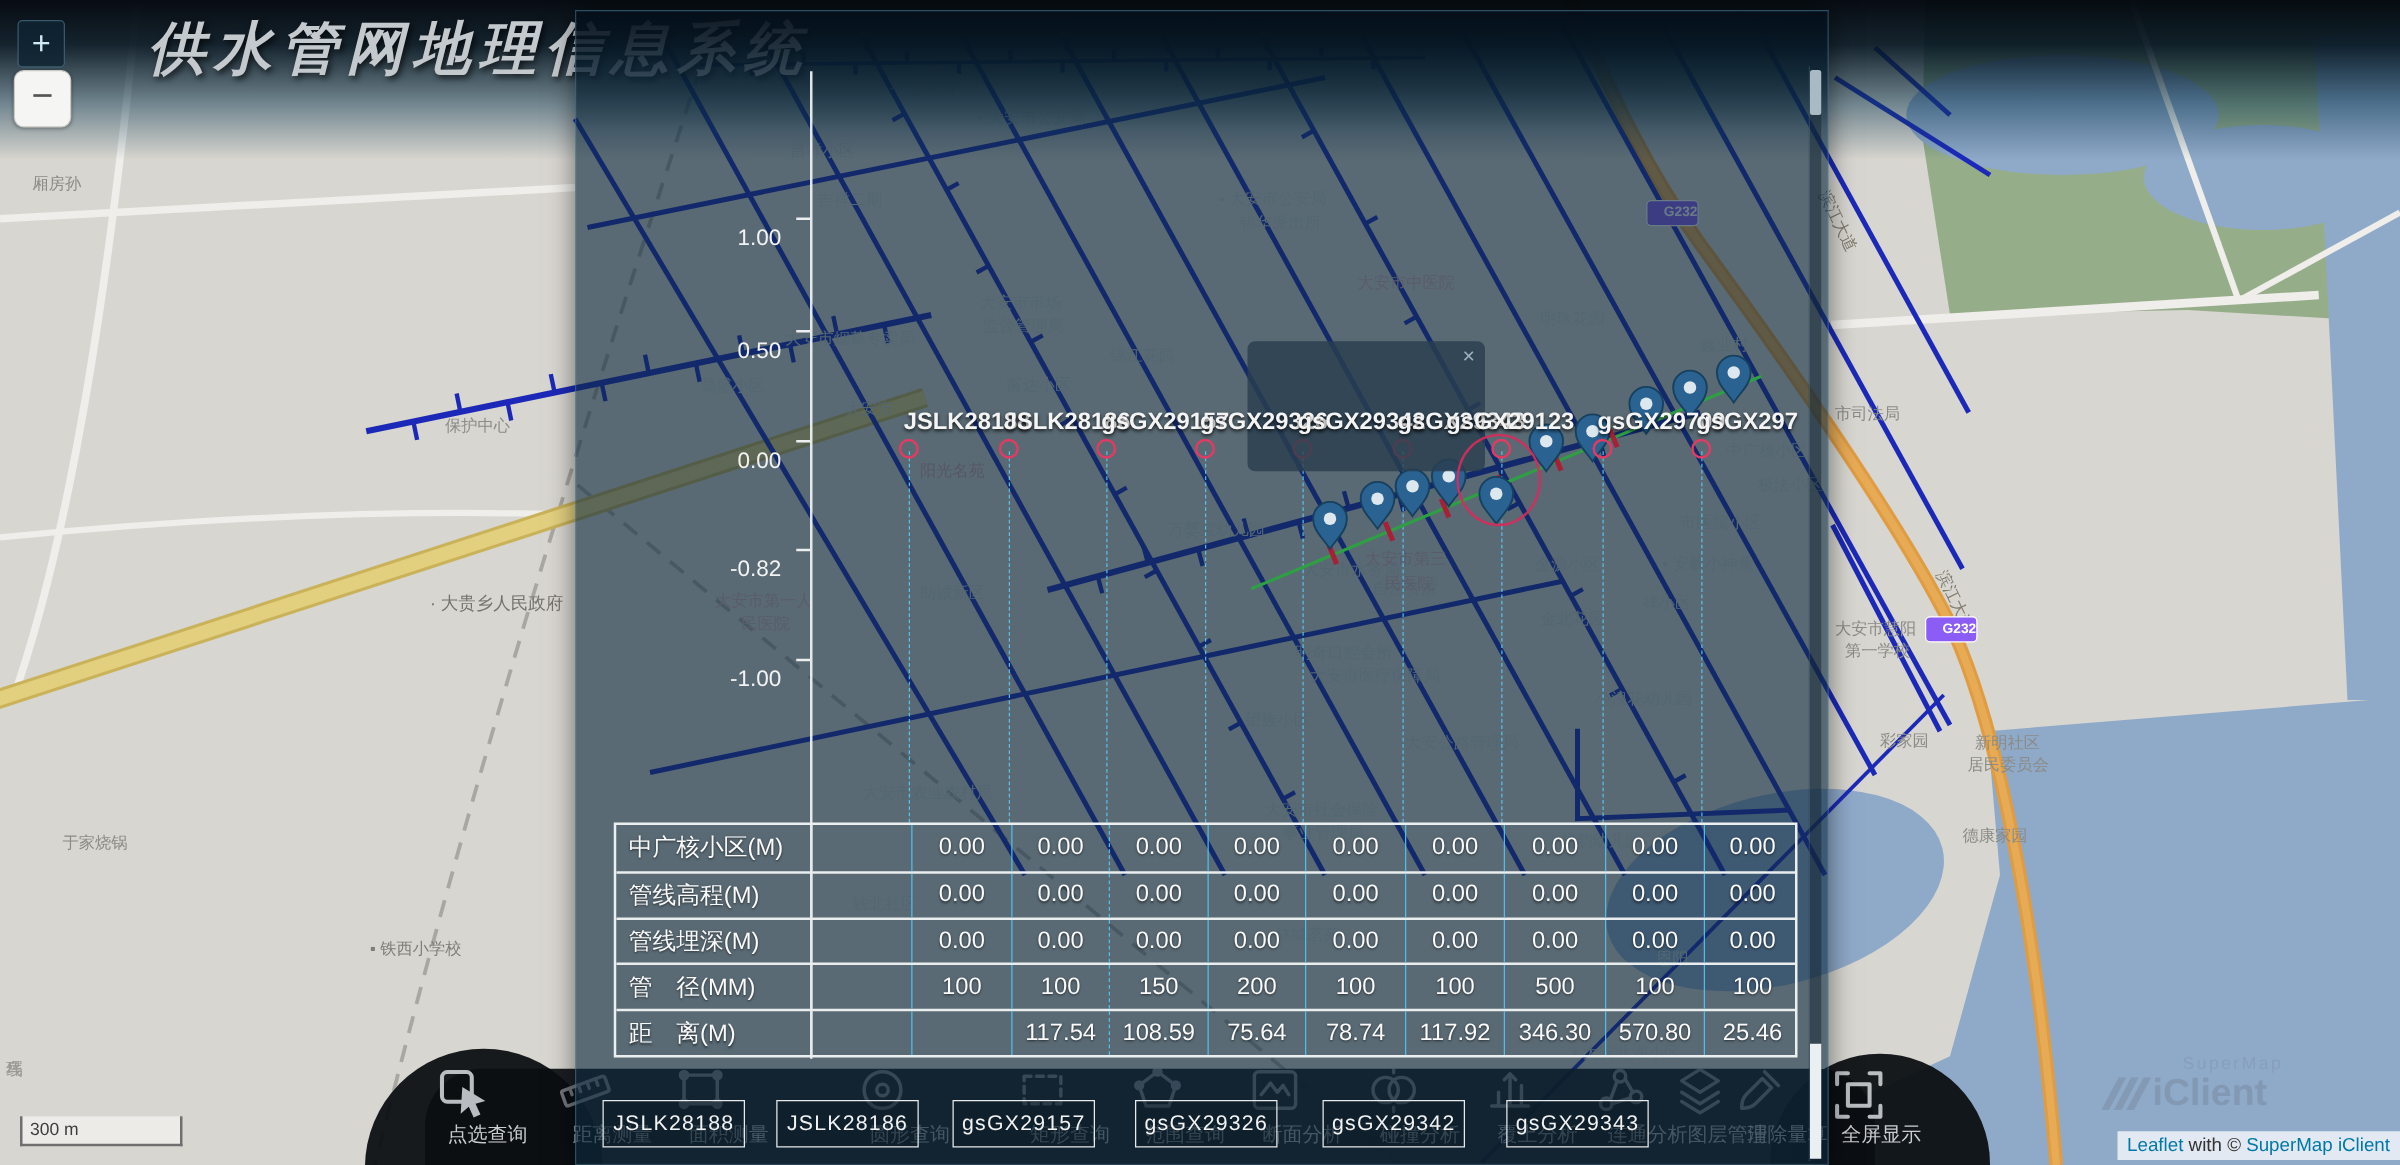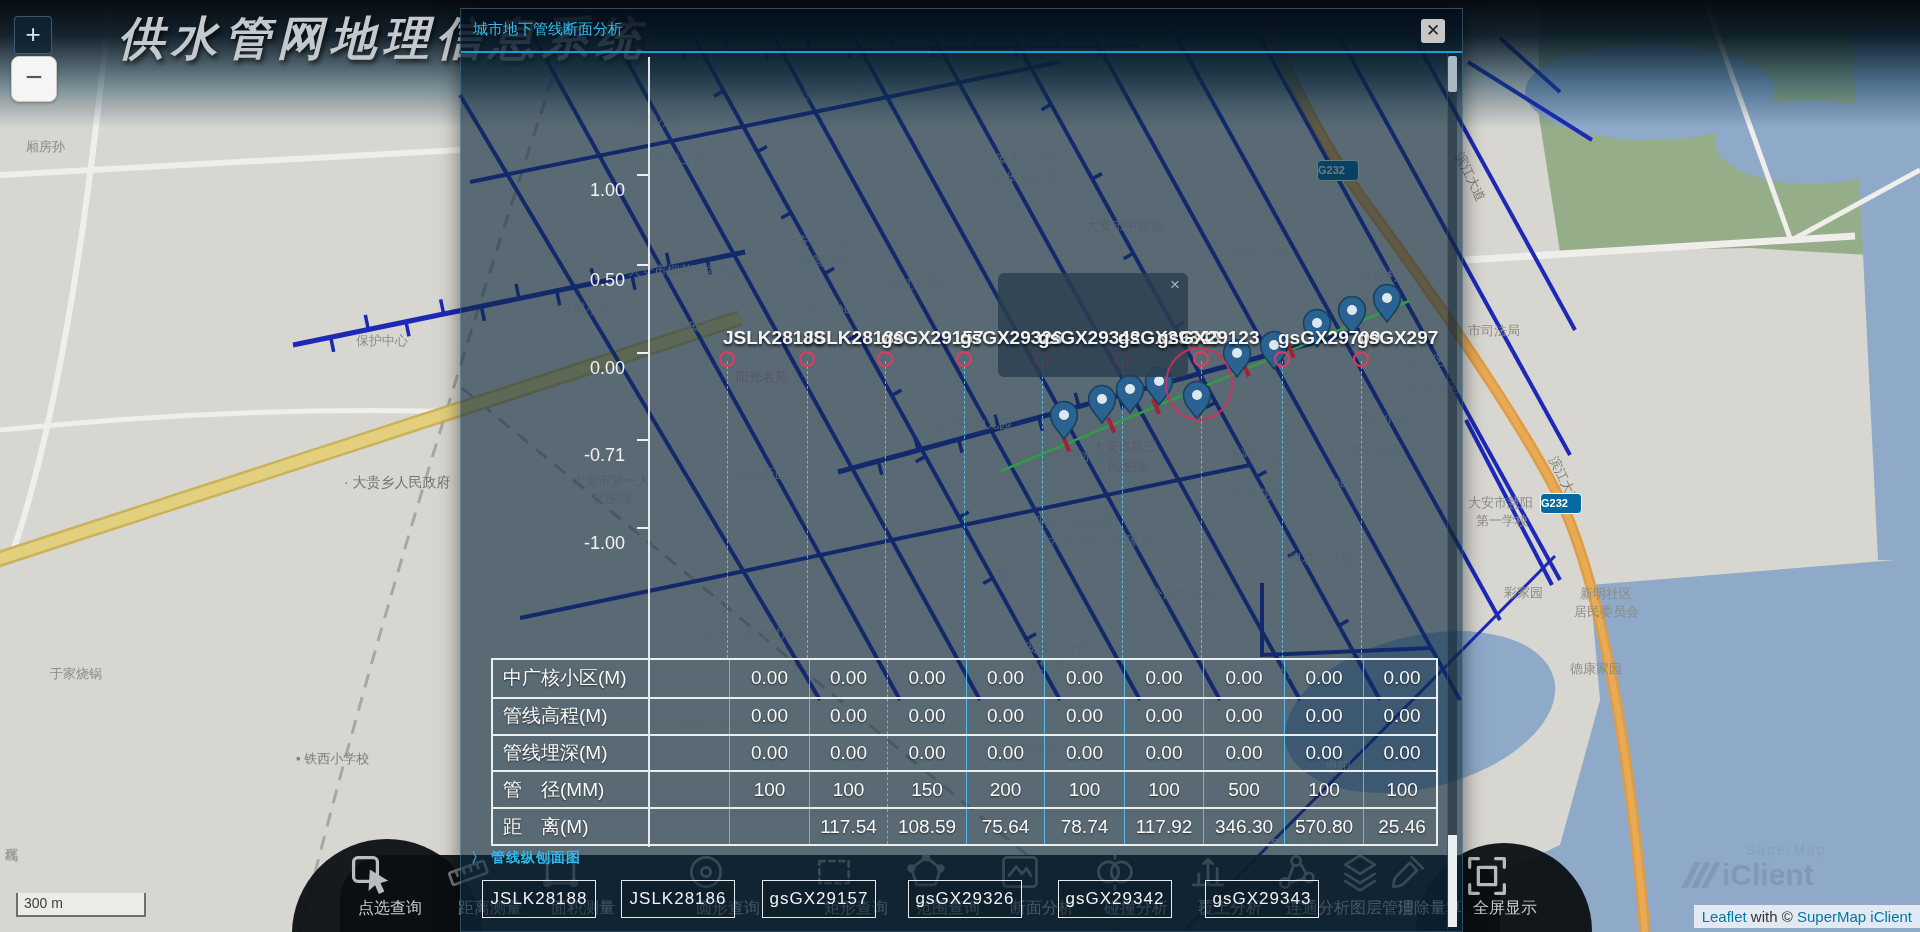--- a/index.html
+++ b/index.html
@@ -3,22 +3,22 @@
 <meta charset="utf-8">
 <style>
   html,body{margin:0;padding:0;background:#111;}
   .stage{position:relative;width:1920px;height:932px;overflow:hidden;
     font-family:"Liberation Sans","DejaVu Sans",sans-serif;background:#d8d6d0;}
   svg{display:block;}
   #map-base{position:absolute;left:0;top:0;z-index:1;}
   #map-labels{position:absolute;left:0;top:0;width:100%;height:100%;z-index:2;pointer-events:none;}
   .mlabel{position:absolute;white-space:nowrap;}
   .mlabel.vert{writing-mode:vertical-rl;}
-  .badge{position:absolute;width:40px;height:19px;background:#0369a1;border:1.5px solid #fff;
-    border-radius:4px;color:#fff;font-size:11px;font-weight:bold;text-align:left;line-height:19px;z-index:2;}
+  .badge{position:absolute;width:40px;height:19px;background:#8b5cf6;border:1.5px solid #fff;
+    border-radius:4px;color:#fff;font-size:11px;font-weight:bold;text-align:right;line-height:19px;z-index:2;}
   .header-band{position:absolute;left:0;top:0;width:100%;height:128px;z-index:3;pointer-events:none;
     background:linear-gradient(180deg,rgba(3,8,14,.98) 0%,rgba(6,22,34,.93) 28%,rgba(12,55,80,.5) 65%,rgba(0,0,0,0) 100%);}
   .app-title{position:absolute;left:118px;top:8px;font-size:46px;font-weight:900;font-style:italic;
     color:#c4c9ce;letter-spacing:7px;text-shadow:2px 3px 5px rgba(0,0,0,.7);margin:0;}
   .zoom-ctl{position:absolute;left:0;top:0;z-index:4;}
   .zbtn{position:absolute;text-align:center;cursor:pointer;}
   .zin{left:14px;top:16px;width:36px;height:36px;background:rgba(15,35,50,.82);color:#cfe9f5;
     font-size:26px;line-height:34px;border:1px solid rgba(120,170,200,.4);border-radius:4px;}
   .zout{left:11px;top:56px;width:44px;height:44px;background:#f5f5f3;color:#555;font-size:30px;
     line-height:40px;border:1px solid #c9c9c4;border-radius:8px;box-shadow:0 1px 3px rgba(0,0,0,.3);}
@@ -355,34 +355,30 @@
           <svg width="52" height="52" viewBox="0 0 24 24" fill="none" stroke="currentColor" stroke-width="1.5" stroke-linecap="round" stroke-linejoin="round">
             <path d="M4 8V4h4M16 4h4v4M20 16v4h-4M8 20H4v-4"></path>
             <rect x="8" y="8" width="8" height="8"></rect>
           </svg>
         </div>
         <div class="tlabel">全屏显示</div>
       </div>
     </div>
 
   <div id="modal">
-    <div class="m-titlebar">
-      <span class="m-title">城市地下管线断面分析</span>
-      <div class="m-close">✕</div>
-    </div>
 
     <div class="axis"></div>
     <div id="yticks">
         <div class="ytick-label" style="top: 171px;">1.00</div>
         <div class="ytick-mark" style="top: 165px;"></div>
         <div class="ytick-label" style="top: 261px;">0.50</div>
         <div class="ytick-mark" style="top: 255px;"></div>
         <div class="ytick-label" style="top: 349px;">0.00</div>
         <div class="ytick-mark" style="top: 343px;"></div>
-        <div class="ytick-label" style="top: 436px;">-0.71</div>
+        <div class="ytick-label" style="top: 436px;">-0.82</div>
         <div class="ytick-mark" style="top: 430px;"></div>
         <div class="ytick-label" style="top: 524px;">-1.00</div>
         <div class="ytick-mark" style="top: 518px;"></div>
       </div>
     <div id="stations">
         <div class="vline" style="left: 266px;"></div>
         <div class="ring" style="left: 258px;"></div>
         <div class="stlabel" style="left: 262px;">JSLK28188</div>
         <div class="vline" style="left: 346px;"></div>
         <div class="ring" style="left: 338px;"></div>
@@ -530,23 +526,20 @@
           <div class="tcell cyd" style="flex-basis: 79px;">108.59</div>
           <div class="tcell cy" style="flex-basis: 78px;">75.64</div>
           <div class="tcell cy" style="flex-basis: 80px;">78.74</div>
           <div class="tcell cy" style="flex-basis: 79px;">117.92</div>
           <div class="tcell cy" style="flex-basis: 81px;">346.30</div>
           <div class="tcell cy" style="flex-basis: 79px;">570.80</div>
           <div class="tcell cy" style="flex-basis: 77px;">25.46</div>
         </div>
       </div>
 
-    <div class="m-sec m-sec2">
-      <span class="sec-label"><span>〉</span> <span>管线纵刨面图</span></span>
-    </div>
     <div id="pbuttons">
         <div class="pbtn" style="left: 21px;">JSLK28188</div>
         <div class="pbtn" style="left: 160px;">JSLK28186</div>
         <div class="pbtn" style="left: 301px;">gsGX29157</div>
         <div class="pbtn" style="left: 447px;">gsGX29326</div>
         <div class="pbtn" style="left: 597px;">gsGX29342</div>
         <div class="pbtn" style="left: 744px;">gsGX29343</div>
       </div>
 
     <div class="sb-track">

